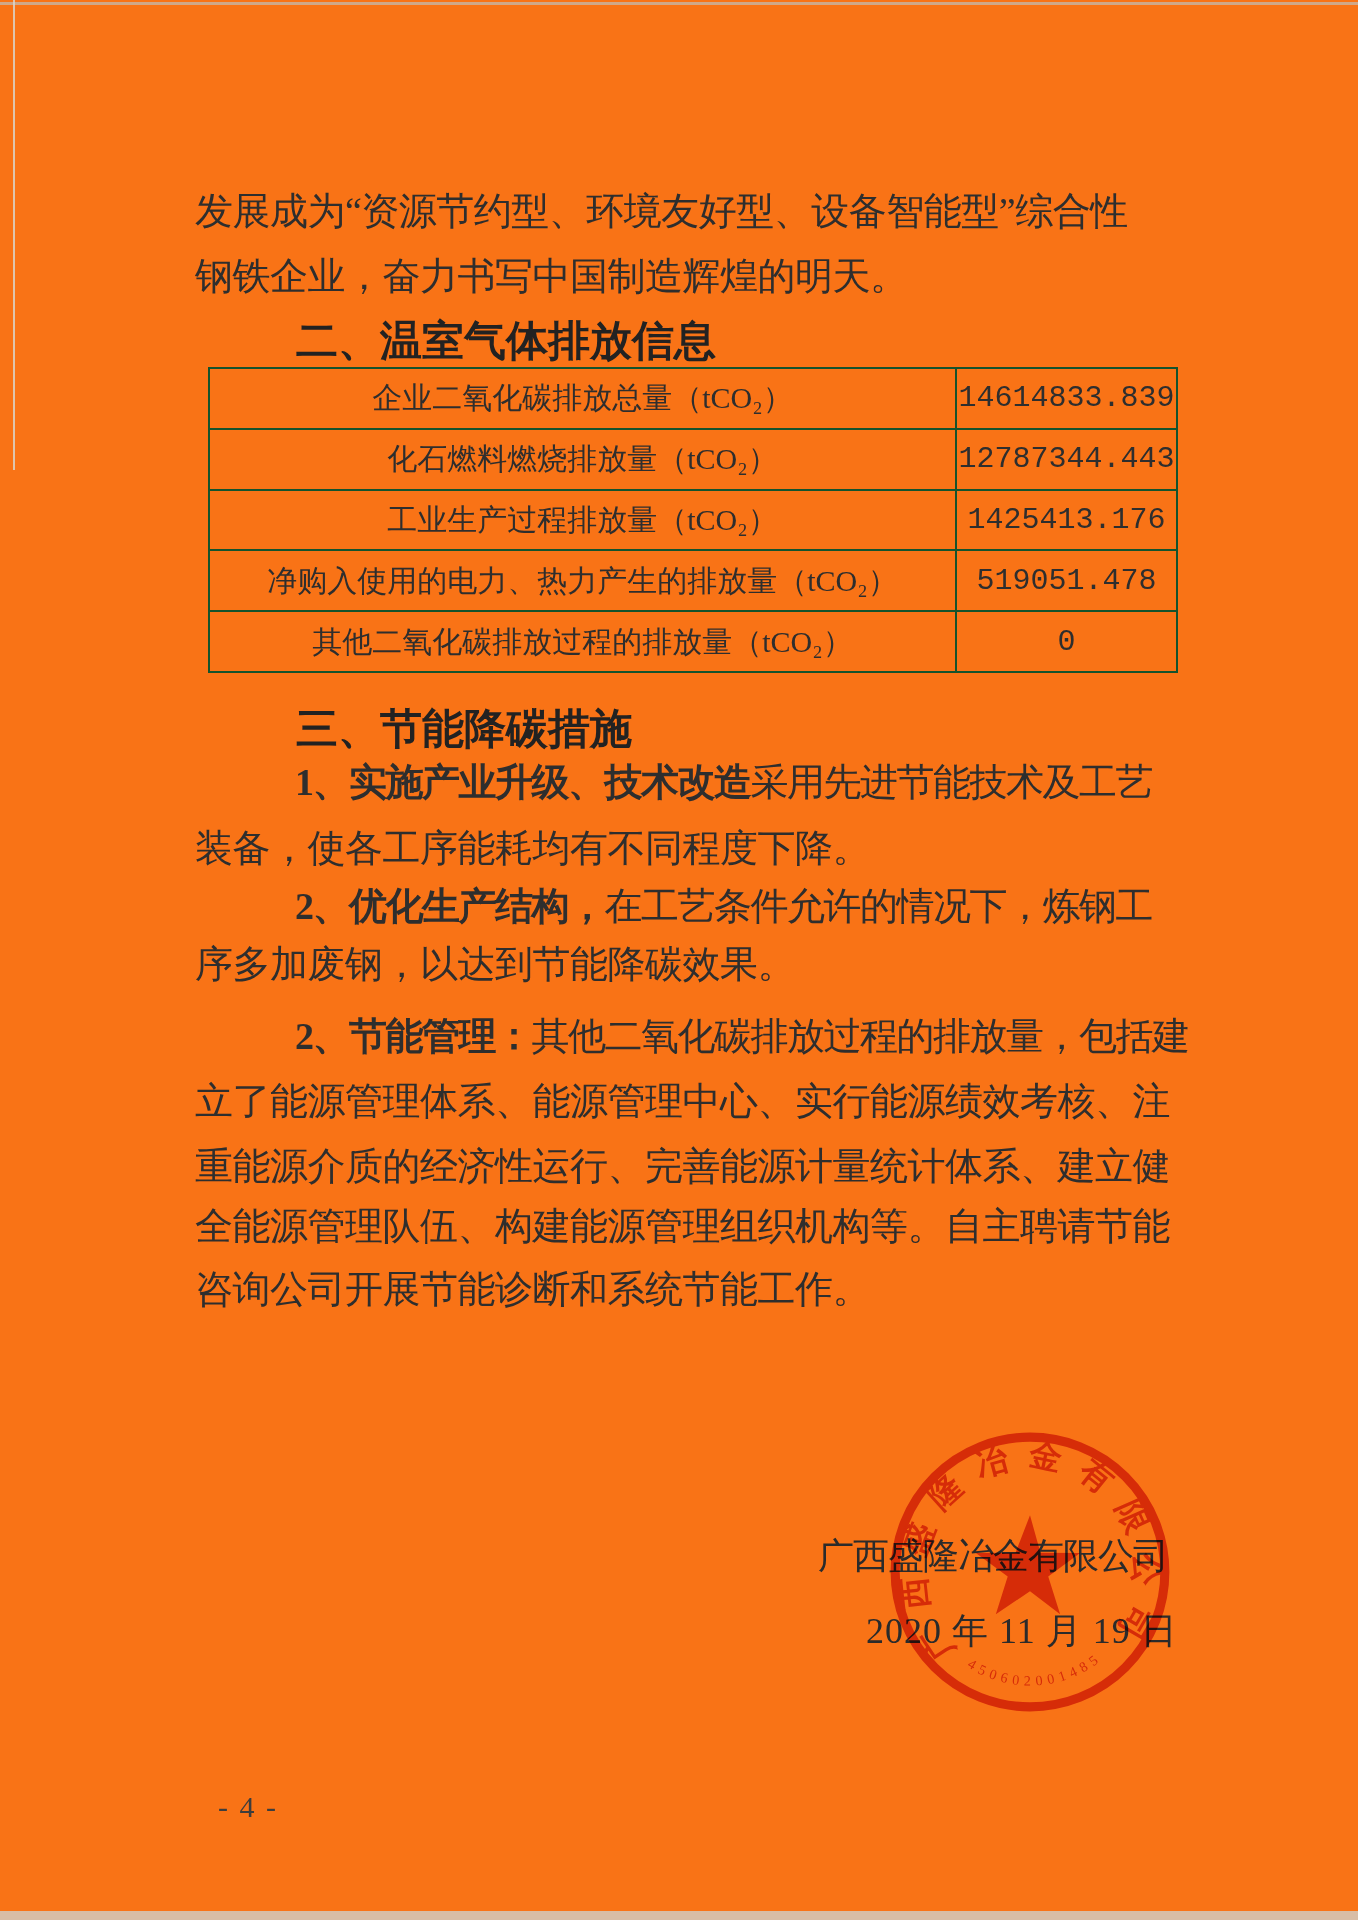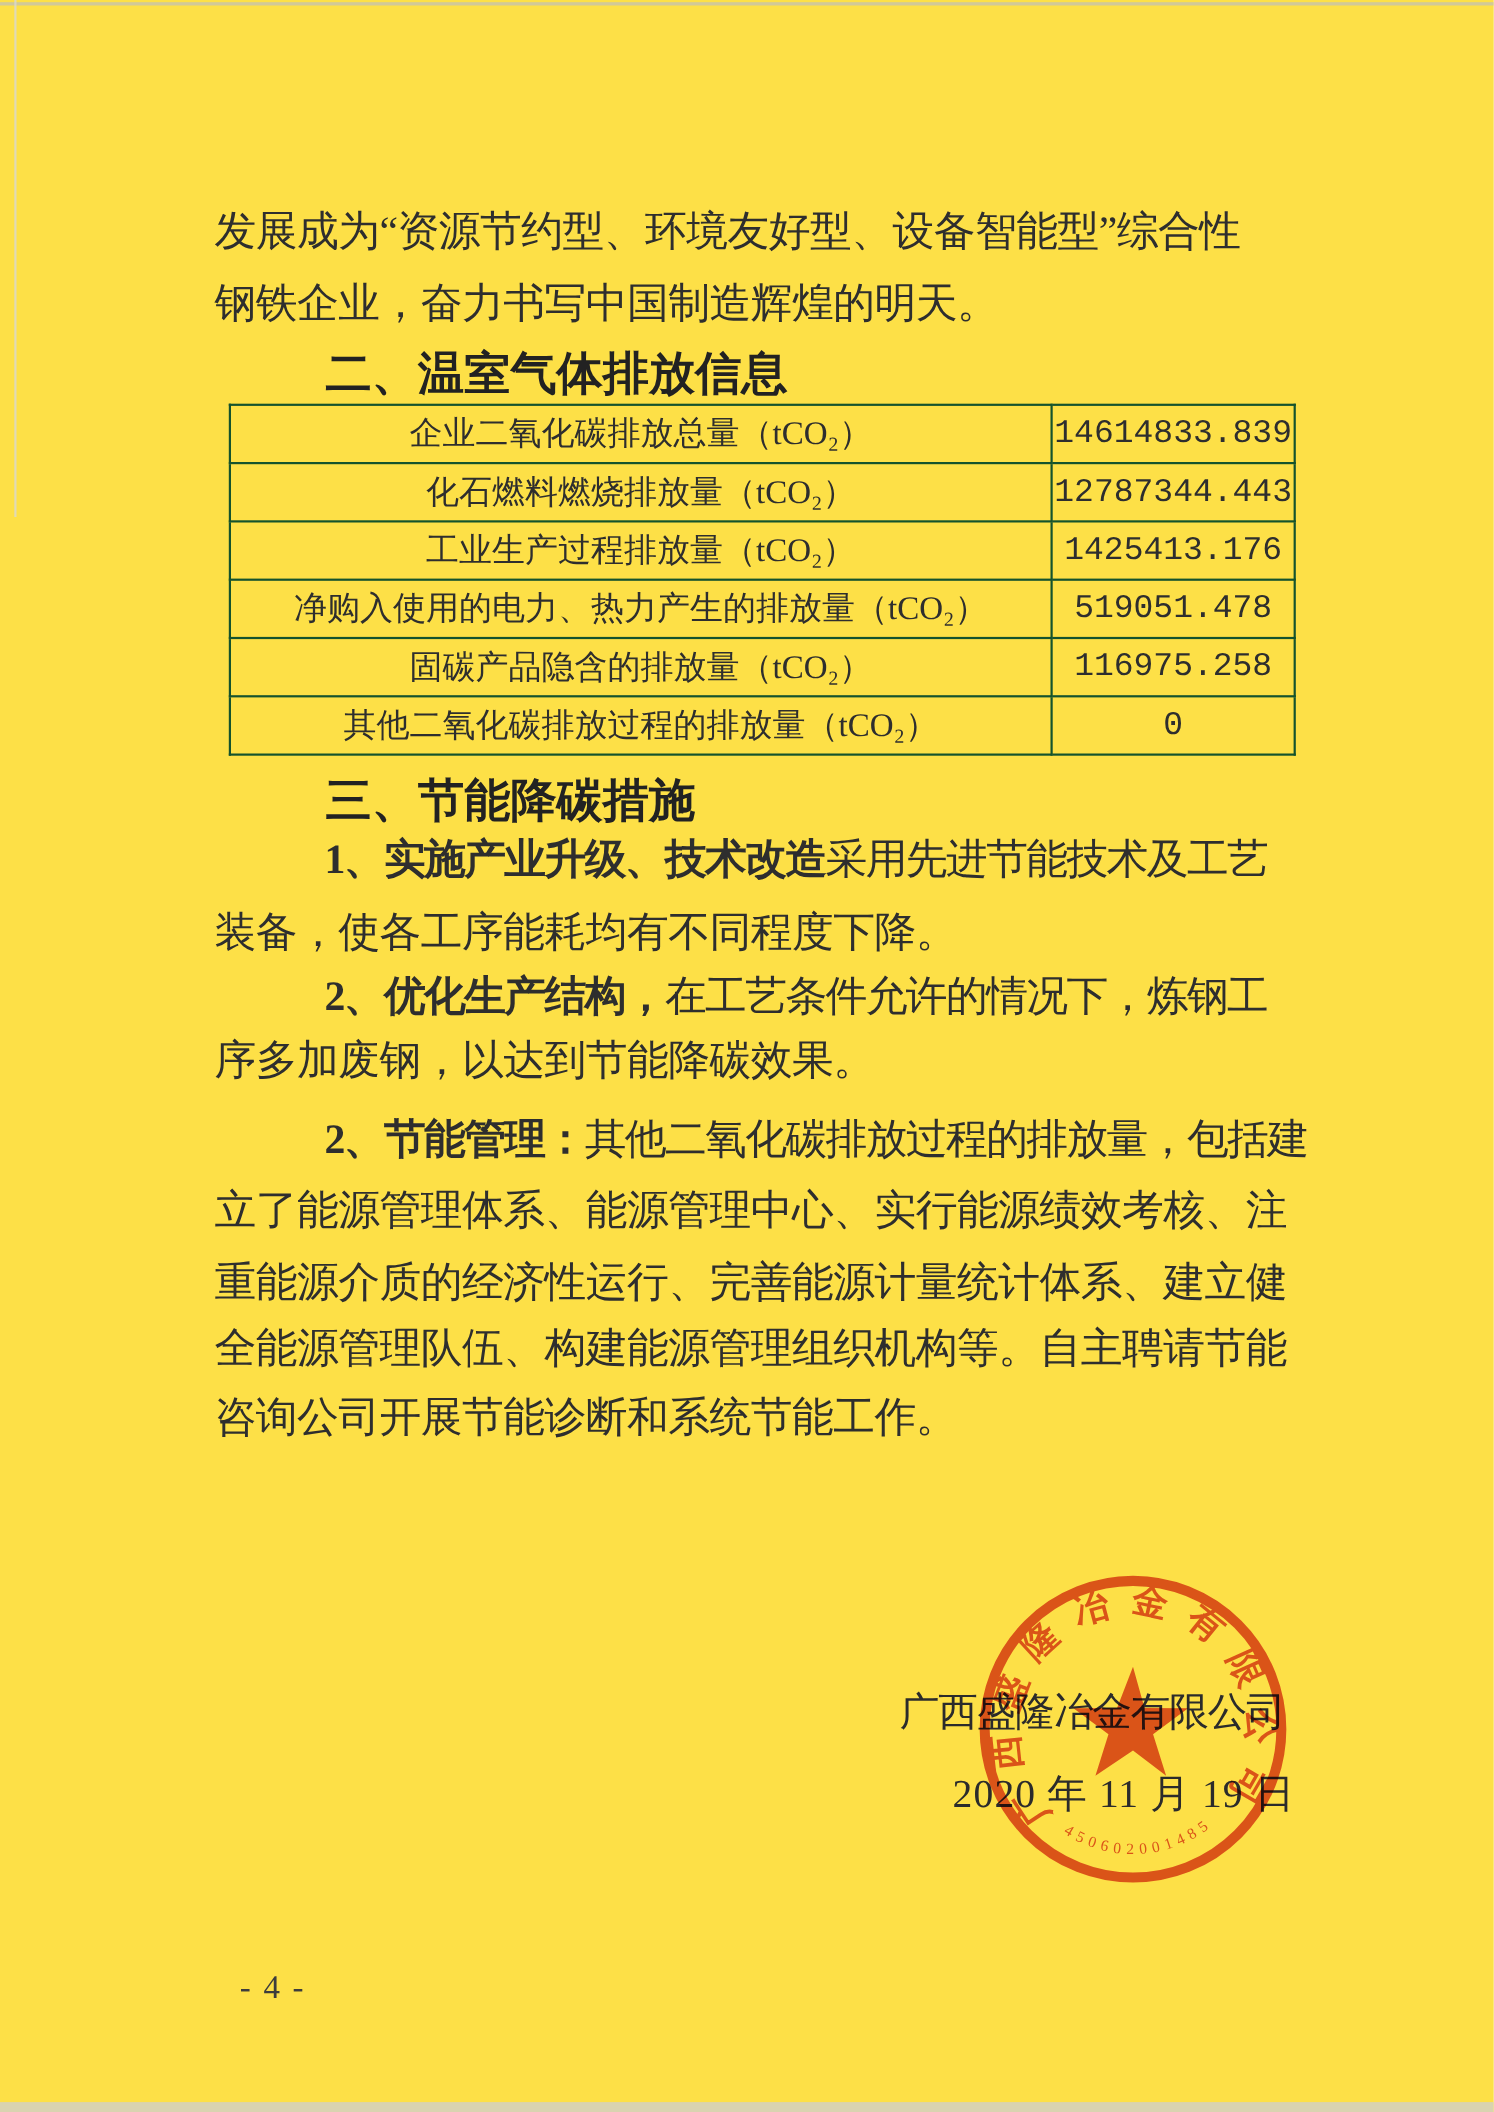--- a/index.html
+++ b/index.html
@@ -5,21 +5,21 @@
   html,body{margin:0;padding:0;}
   body{
     width:1358px;height:1920px;
     background:#f4f4ef;
     font-family:"Liberation Serif","DejaVu Serif",serif;
     overflow:hidden;
   }
   .page{
     position:relative;
     width:1358px;height:1920px;
-    background:#fde047;
+    background:#f97316;
     color:#2e2e2e;
     overflow:hidden;
   }
   .scan-edge-top{
     position:absolute;left:0;top:2px;width:100%;height:3px;
     background:#bfbfba;opacity:.7;
   }
   .scan-edge-left{
     position:absolute;left:13px;top:0;width:2px;height:470px;
     background:#d8d8d2;opacity:.8;
@@ -109,24 +109,20 @@
       </tr>
       <tr>
         <td class="c-label">工业生产过程排放量（tCO₂）</td>
         <td class="c-value">1425413.176</td>
       </tr>
       <tr>
         <td class="c-label">净购入使用的电力、热力产生的排放量（tCO₂）</td>
         <td class="c-value">519051.478</td>
       </tr>
       <tr>
-        <td class="c-label">固碳产品隐含的排放量（tCO₂）</td>
-        <td class="c-value">116975.258</td>
-      </tr>
-      <tr>
         <td class="c-label">其他二氧化碳排放过程的排放量（tCO₂）</td>
         <td class="c-value">0</td>
       </tr>
     </tbody>
   </table>
 
   <div class="heading" style="top:708px;">三、节能降碳措施</div>
 
   <div class="line indent" style="top:763px;letter-spacing:-1.5px;">
     <span class="lead">1、实施产业升级、技术改造</span><span>采用先进节能技术及工艺</span>

